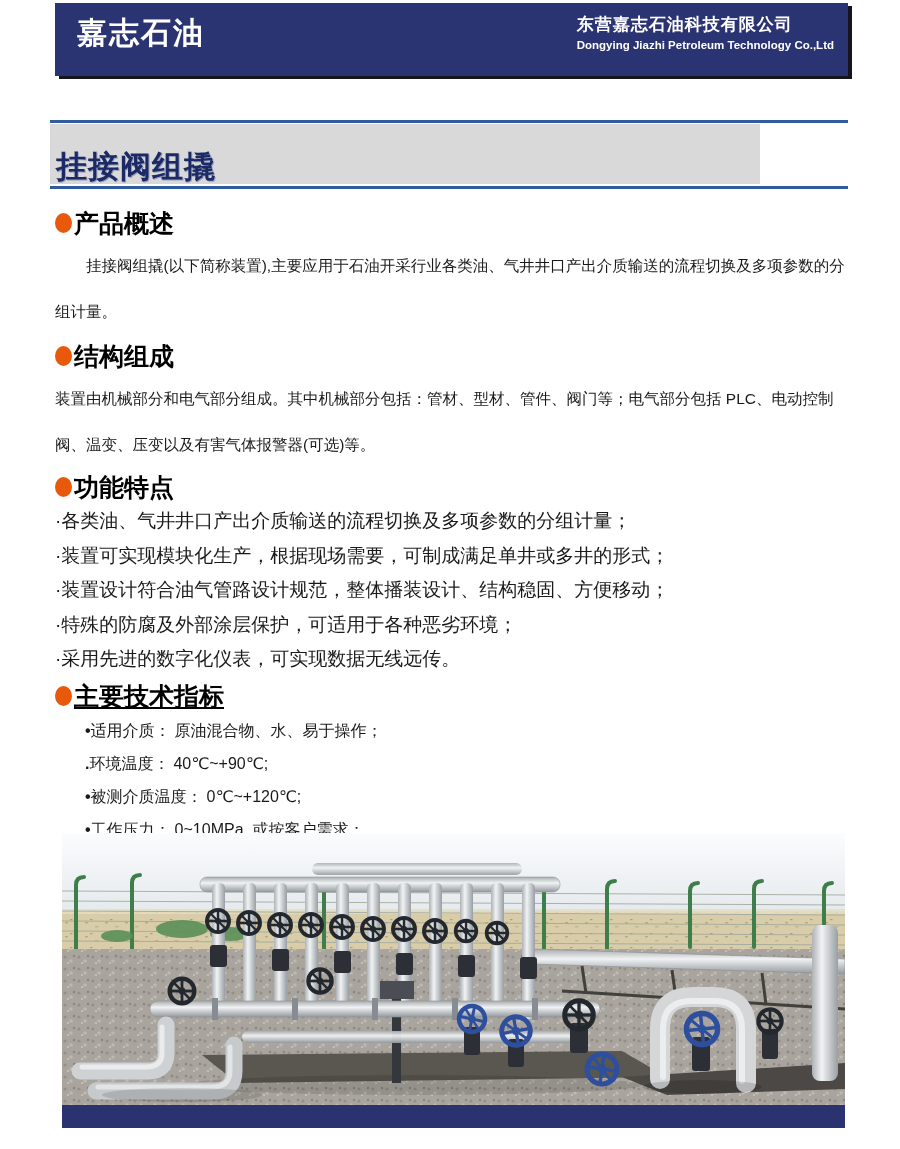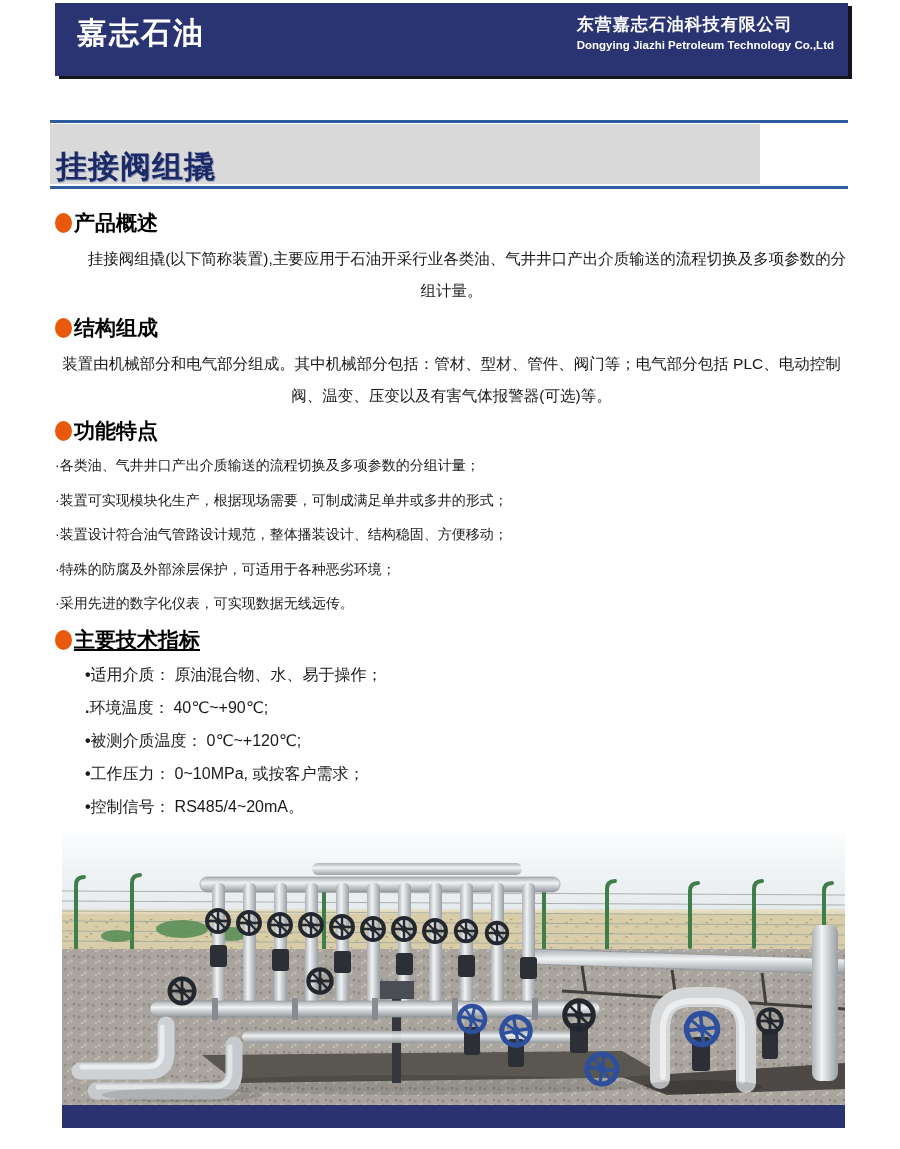--- a/index.html
+++ b/index.html
@@ -41,41 +41,41 @@
   .title-text{
     font-size:31px;font-weight:bold;color:#1b2a66;
     padding-left:6px;letter-spacing:1px;
     text-shadow:1px 1px 0 #9aa0b8;
     margin-top:25px;
   }
 
   
   .sec-heading{
     display:flex;align-items:center;
-    font-size:21px;font-weight:bold;color:#000000;
+    font-size:25px;font-weight:bold;color:#000000;
     line-height:30px;
   }
   .bullet-dot{
     width:17px;height:20px;border-radius:50%;
     background:#e8590c;flex:0 0 auto;margin-right:2px;
   }
   .h-overview{margin-top:19px;}
   .h-structure{margin-top:6px;}
   .h-features{margin-top:4px;}
   .h-specs{margin-top:4px;text-decoration:underline;}
 
   
   .para{
-    font-size:15.5px;line-height:32px;color:#1a1a1a;
-    margin-top:5px;width:793px;text-align:center;
+    font-size:15.5px;line-height:46px;color:#1a1a1a;
+    margin-top:5px;width:793px;
   }
   .para.indent{text-indent:2em;}
   .feature-list{margin-top:2px;}
   .feature-item{
-    font-size:14px;line-height:34.5px;color:#1a1a1a;width:793px;
+    font-size:19px;line-height:34.5px;color:#1a1a1a;width:793px;
   }
   .spec-list{margin-top:3px;margin-left:30px;}
   .spec-item{font-size:16px;line-height:33px;color:#1a1a1a;}
   .spec-bullet{font-weight:bold;}
   .spec-label{font-weight:normal;}
   .spec-value{margin-left:4px;}
 
   
   .photo-wrap{
     position:absolute;left:62px;top:833px;width:783px;height:272px;

